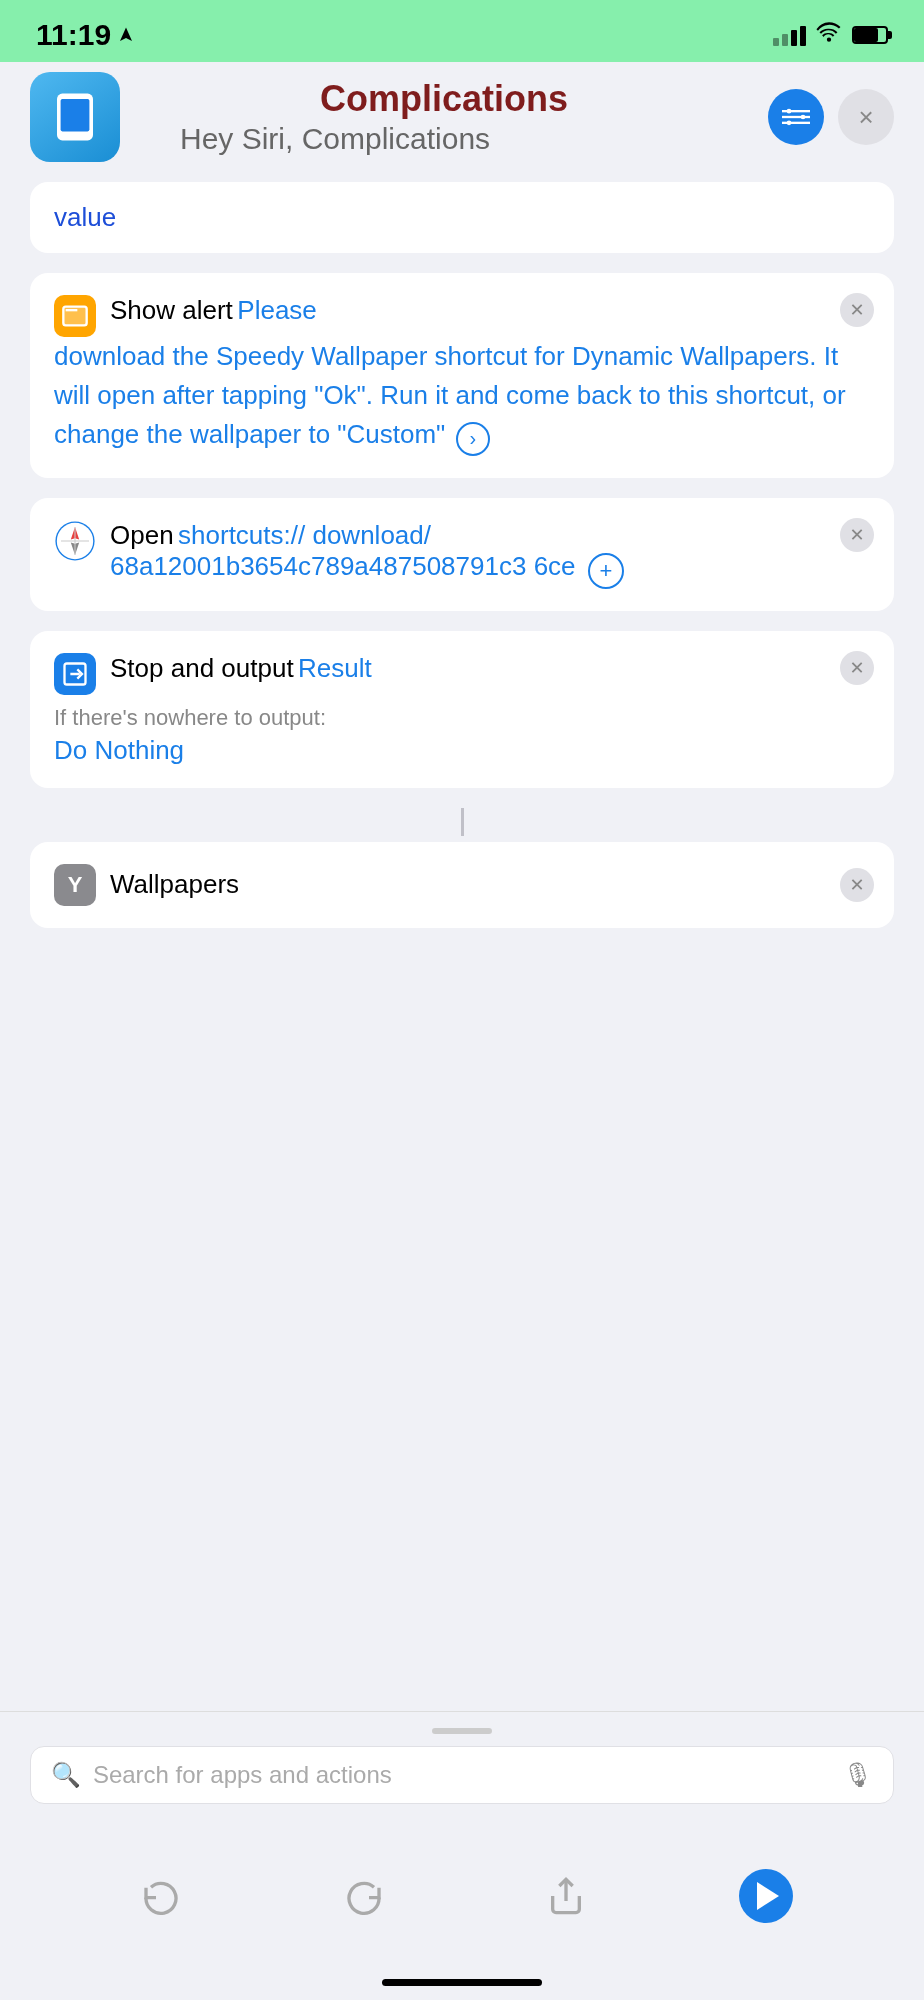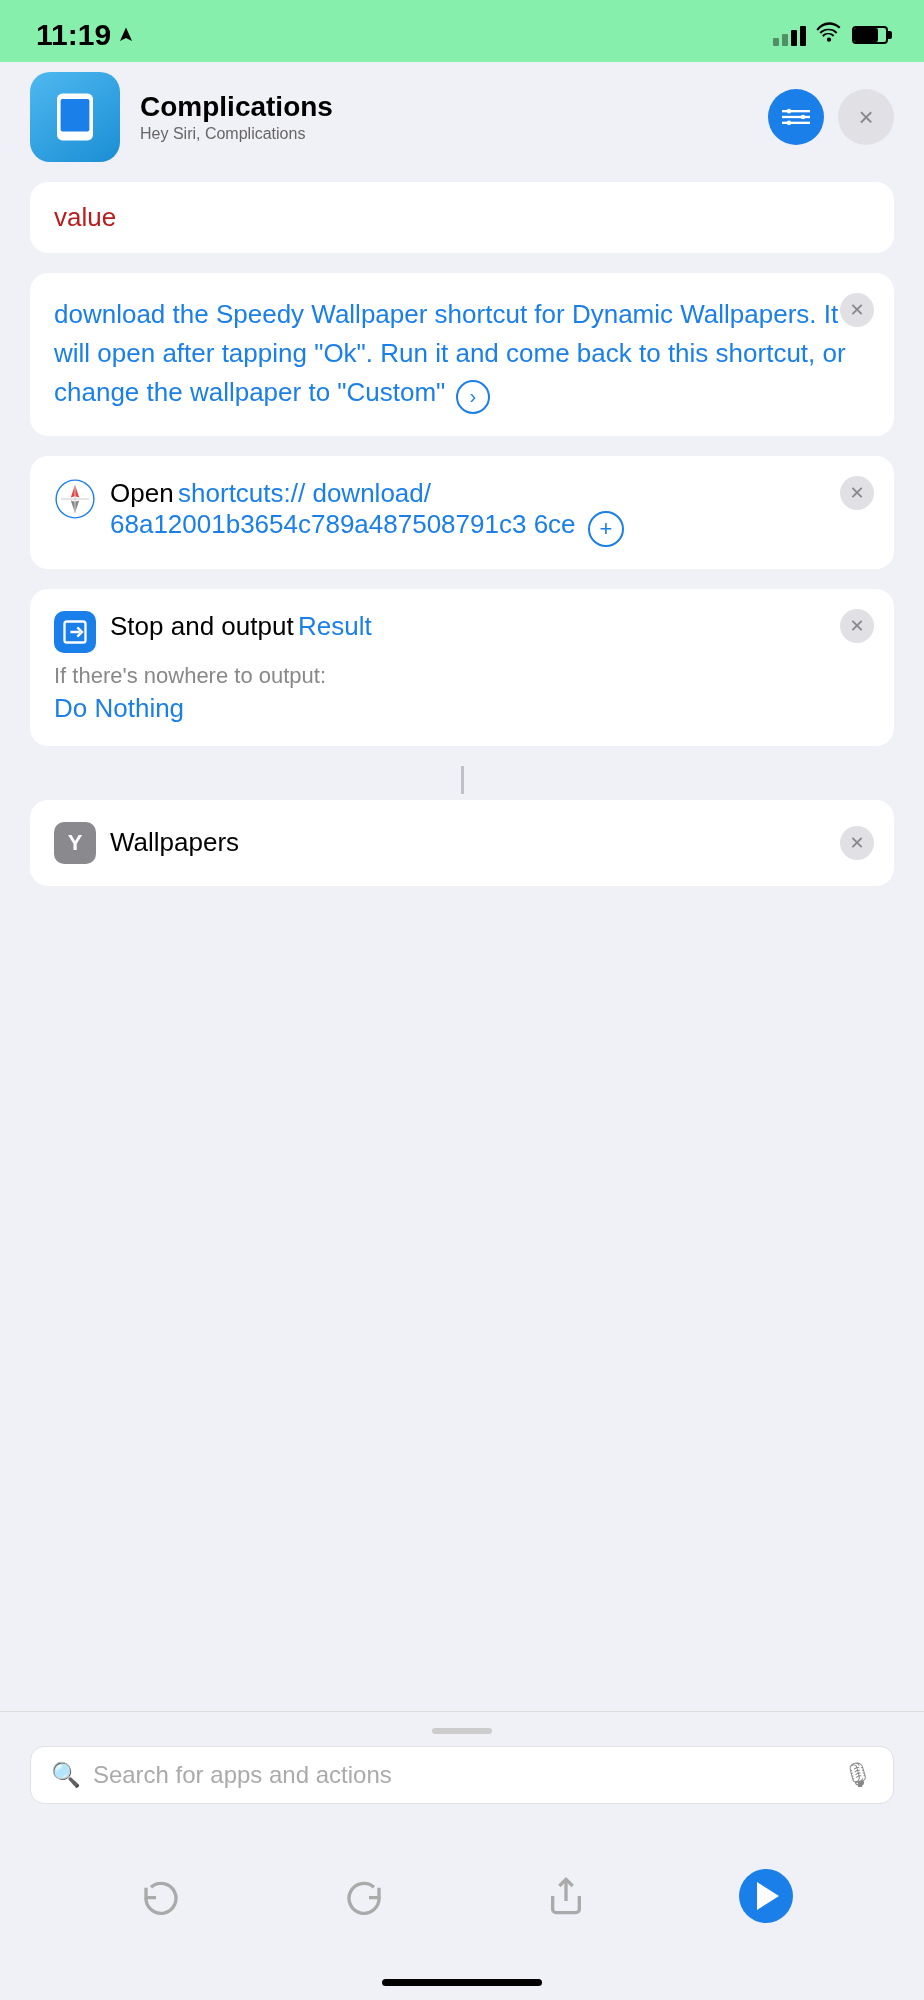--- a/index.html
+++ b/index.html
@@ -97,28 +97,30 @@
     }
     .app-icon svg {
       width: 54px;
       height: 54px;
       fill: white;
     }
     .header-text {
       flex: 1;
     }
     .header-title {
-      font-size: 28px;
+      font-size: 36px;
       font-weight: 700;
-      color: #000000;
+      color: #7f1d1d;
+      text-align: center;
     }
     .header-subtitle {
-      font-size: 16px;
+      font-size: 30px;
       color: #666;
       margin-top: 2px;
+      margin-left: 40px;
     }
     .header-buttons {
       display: flex;
       gap: 14px;
       align-items: center;
     }
     .filter-btn {
       width: 56px;
       height: 56px;
       background: #1a7fe8;
@@ -147,21 +149,21 @@
 
     
     .value-card {
       background: #fff;
       border-radius: 18px;
       padding: 20px 24px;
       margin-bottom: 20px;
     }
     .value-text {
       font-size: 26px;
-      color: #b91c1c;
+      color: #1d4ed8;
       font-weight: 500;
     }
 
     
     .action-card {
       background: #fff;
       border-radius: 18px;
       padding: 22px 24px;
       margin-bottom: 20px;
       position: relative;
@@ -451,20 +453,34 @@
 
 <div class="content">
 
   <div class="value-card">
     <span class="value-text">value</span>
   </div>
 
   <div class="action-card">
     <div class="card-close">
       <span>✕</span>
+    </div>
+    <div class="action-header">
+      <div class="action-icon yellow">
+        <svg width="28" height="28" viewBox="0 0 24 24">
+          <rect x="2" y="4" width="20" height="16" rx="2" fill="white" opacity="0.3"></rect>
+          <rect x="2" y="4" width="20" height="16" rx="2" stroke="white" stroke-width="2" fill="none"></rect>
+          <rect x="4" y="6" width="10" height="2" fill="white"></rect>
+        </svg>
+      </div>
+      <div style="flex:1; padding-right: 40px;">
+        <span class="action-title">Show alert</span>
+        <span> </span>
+        <span class="action-value">Please</span>
+      </div>
     </div>
     <div style="margin-top: 0;">
       <span class="action-body-text">download the Speedy Wallpaper shortcut for Dynamic Wallpapers. It will open after tapping "Ok". Run it and come back to this shortcut, or change the wallpaper to "Custom"</span>
       <span class="circle-arrow">›</span>
     </div>
   </div>
 
   <div class="action-card">
     <div class="card-close">
       <span>✕</span>

